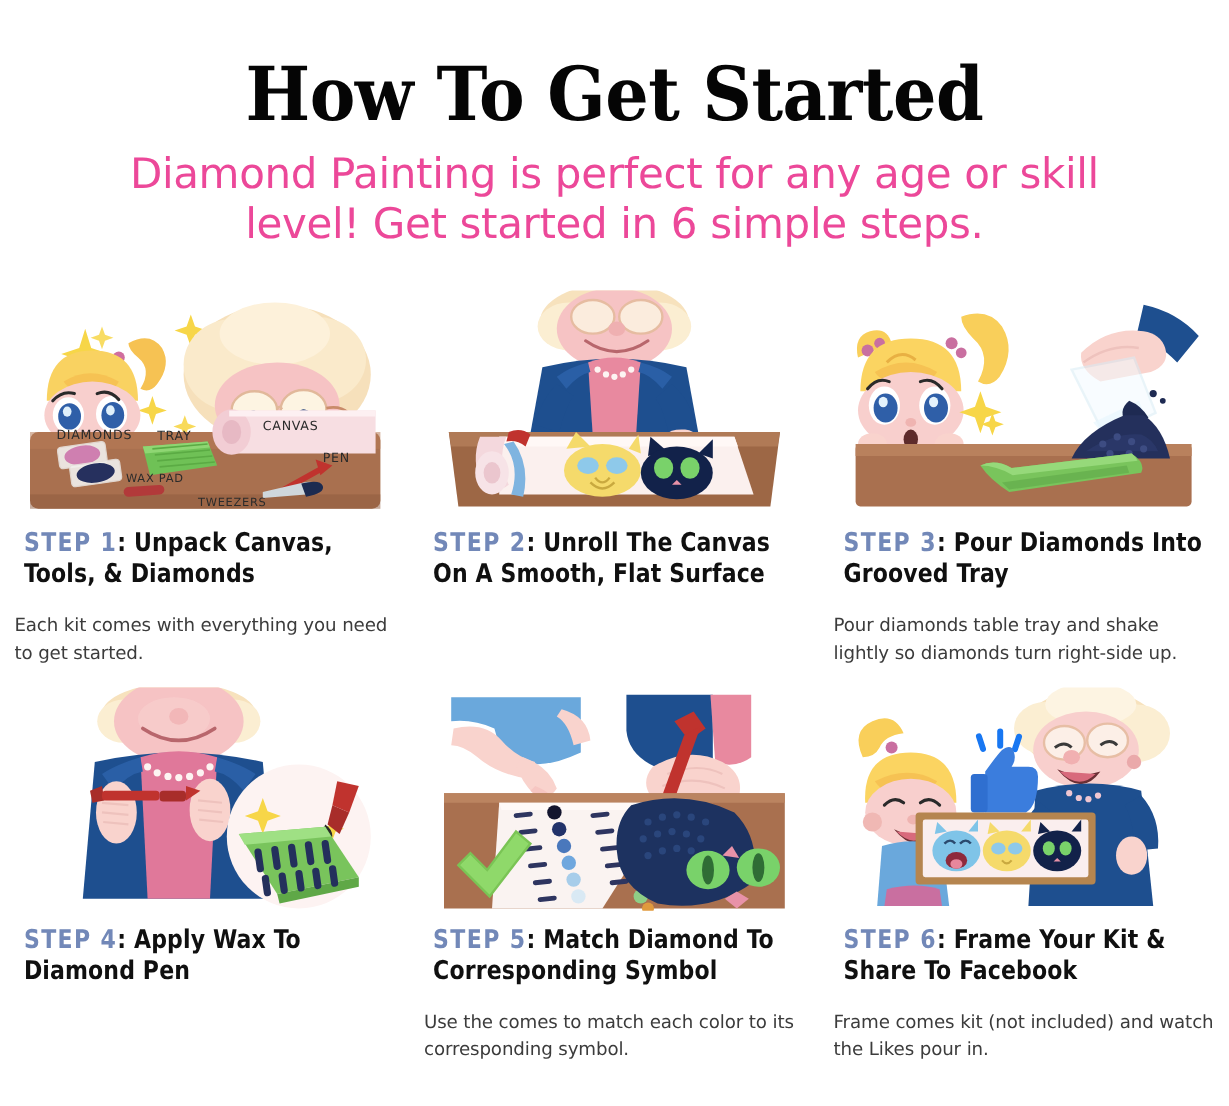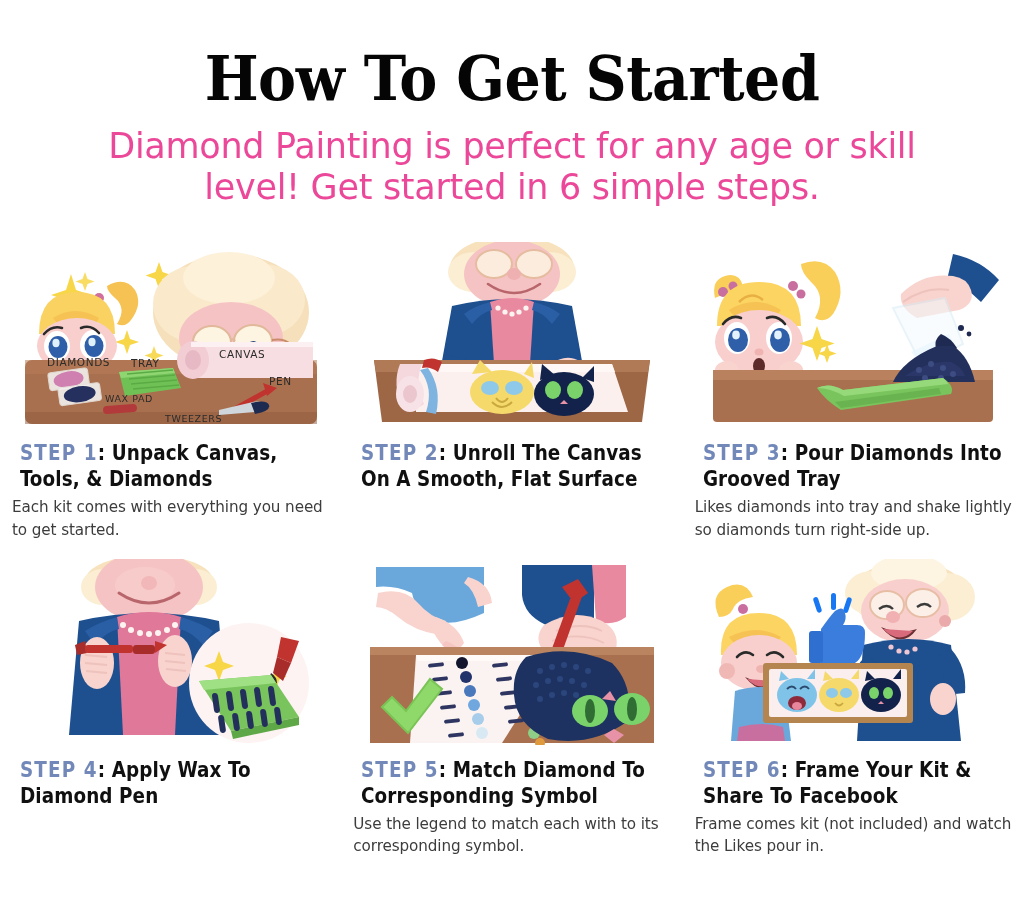--- a/index.html
+++ b/index.html
@@ -69,21 +69,21 @@
   }
   .step-num {
     color:#7288b8;
     letter-spacing:1.2px;
   }
   .step-body {
     font-family:"DejaVu Sans", sans-serif;
     font-size:15.2px;
     line-height:1.46;
     color:#3c3c3c;
-    margin-top:4px;
+    margin-top:18px;
     letter-spacing:-0.1px;
   }
   .row2 .art-wrap { height:196px; }
 </style>
 </head>
 <body>
 
 <div class="page">
 
   <div class="header">
@@ -371,21 +371,21 @@
             <path d="M112 146 q12 -6 26 2 l100 -12 q12 8 8 16 l-110 16 q-16 -10 -24 -22z" fill="#79c45c"></path>
             <path d="M112 146 q12 -6 26 2 l100 -12 q4 3 5 6 l-104 12 q-14 -8 -27 -8z" fill="#96d97a"></path>
             <path d="M130 160 l104 -14 l2 6 -100 14z" fill="#5fa847" opacity=".6"></path>
           </g>
         </svg>
       </div>
       <div class="step-head">
         <span class="step-num">STEP 3</span><span>:</span>
         <span>Pour Diamonds Into Grooved Tray</span>
       </div>
-      <div class="step-body">Likes diamonds into tray and shake lightly so diamonds turn right-side up.</div>
+      <div class="step-body">Pour diamonds table tray and shake lightly so diamonds turn right-side up.</div>
     </div>
 
     <div class="cell row2">
       <div class="art-wrap">
         <svg width="296" height="186" viewBox="0 0 296 186">
           <g>
 
             <ellipse cx="126" cy="22" rx="64" ry="26" fill="#f7e2bd"></ellipse>
             <ellipse cx="80" cy="28" rx="22" ry="18" fill="#fbeed2"></ellipse>
             <ellipse cx="172" cy="28" rx="22" ry="18" fill="#fbeed2"></ellipse>
@@ -565,21 +565,21 @@
             <ellipse cx="268" cy="150" rx="5" ry="12" fill="#2f6d35"></ellipse>
             <path d="M246 132 l-8 8 14 2z" fill="#e892a8"></path>
             <path d="M240 176 l10 -6 10 6 -10 8z" fill="#e892a8"></path>
           </g>
         </svg>
       </div>
       <div class="step-head">
         <span class="step-num">STEP 5</span><span>:</span>
         <span>Match Diamond To Corresponding Symbol</span>
       </div>
-      <div class="step-body">Use the legend to match each with to its corresponding symbol.</div>
+      <div class="step-body">Use the comes to match each color to its corresponding symbol.</div>
     </div>
 
     <div class="cell row2">
       <div class="art-wrap">
         <svg width="296" height="186" viewBox="0 0 296 186">
 
           <g>
             <ellipse cx="204" cy="36" rx="58" ry="34" fill="#f7e2bd"></ellipse>
             <ellipse cx="166" cy="34" rx="26" ry="22" fill="#fbeed2"></ellipse>
             <ellipse cx="242" cy="38" rx="28" ry="24" fill="#fbeed2"></ellipse>

